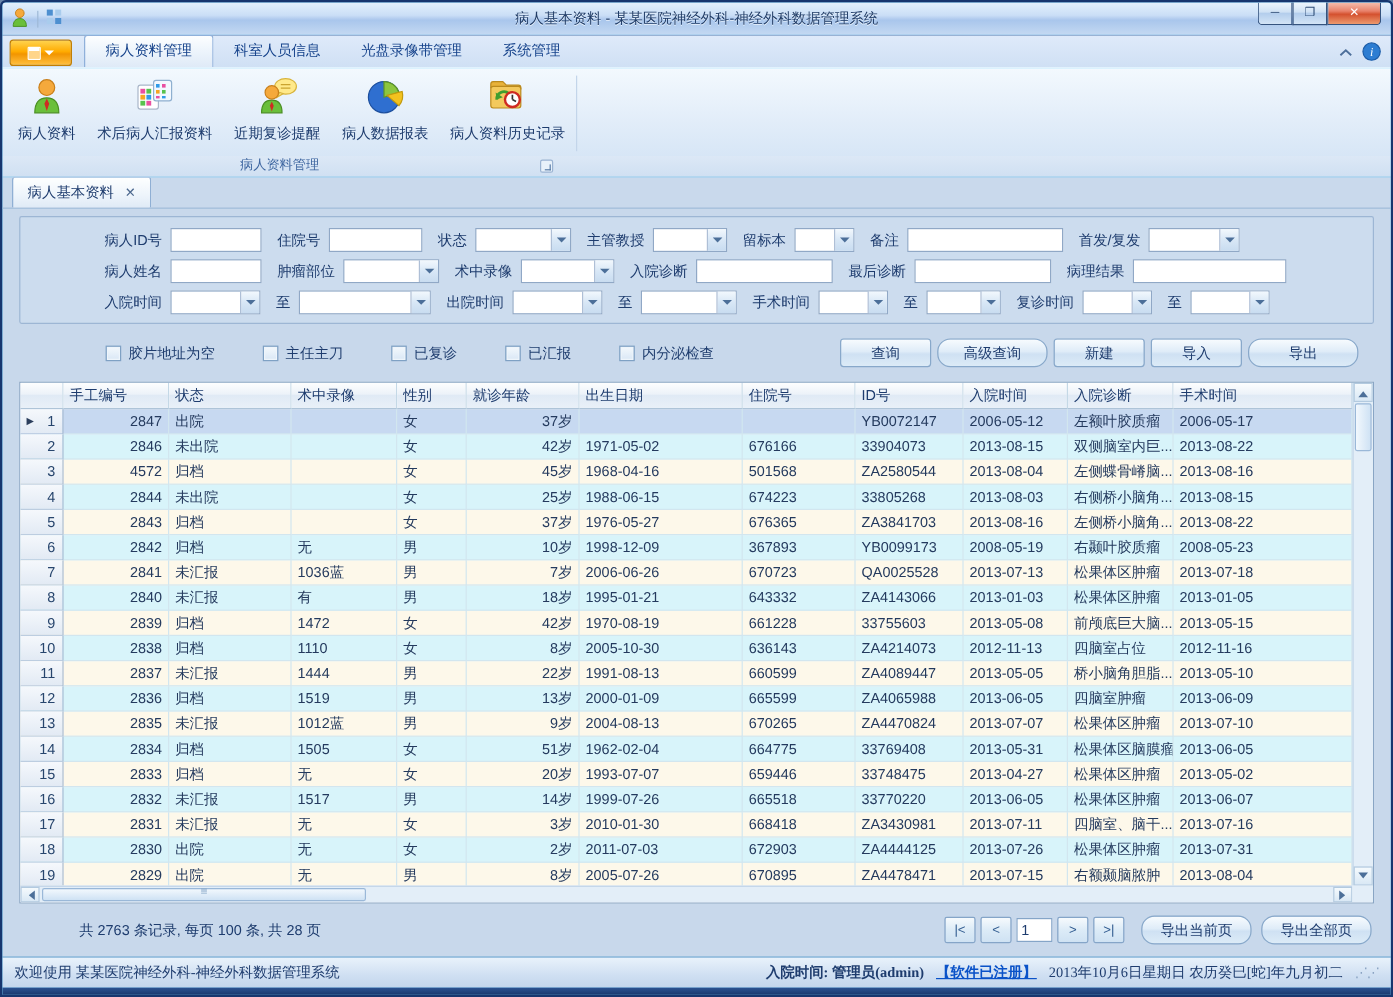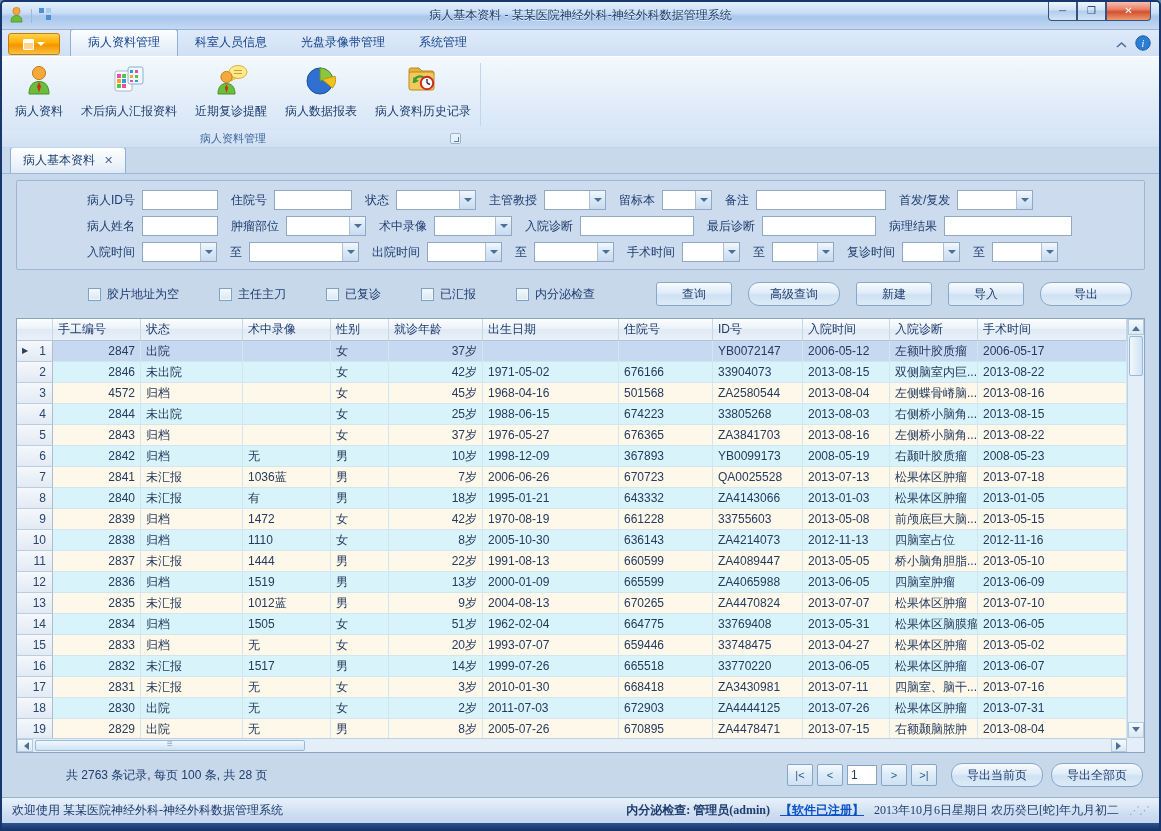--- a/index.html
+++ b/index.html
@@ -47,21 +47,21 @@
   .f-txt { height: 20px; border: 1px solid #90a8c6; background: #fff; margin-right: 13px; font: inherit; padding: 0 3px; color:#1e3c6e; }
   .combo { height: 20px; border: 1px solid #90a8c6; background: #fff; margin-right: 13px; display: flex; }
   .combo .cbx { flex: 1; }
   .combo .cbtn { width: 16px; border-left: 1px solid #aebfd6; background: linear-gradient(#f2f8fd, #d8e7f6 50%, #c8dcf0); display: flex; align-items: center; justify-content: center; }
   .combo .arr { width: 0; height: 0; border: 4px solid transparent; border-top: 4px solid #4c6f99; margin-top: 4px; }
   .w50{width:50px}.w58{width:58px}.w62{width:62px}.w66{width:66px}.w75{width:75px}.w76{width:76px}.w78{width:78px}.w80{width:80px}.w110{width:110px}.w114{width:114px}.w128{width:128px}.w130{width:130px}
 
   .options-row { flex: 0 0 34px; display: flex; align-items: center; padding: 0 13px 0 72px; margin-top: 7px; }
   .chk { display: flex; align-items: center; gap: 6px; margin-right: 40px; }
   .chk .box { width: 13px; height: 13px; border: 1px solid #7fa1c4; background: linear-gradient(#f4f9fd, #d9e7f5); box-shadow: inset 0 0 0 1px #eef5fb; }
-  .opt-buttons { margin-left: auto; display: flex; gap: 16px; }
+  .opt-buttons { margin-left: auto; display: flex; gap: 5px; }
   .btn { min-width: 76px; height: 24px; border: 1px solid #88a8ca; border-radius: 3px; background: linear-gradient(#f7fbfe, #dfecf8 45%, #cfe1f3 55%, #dcebf7); color: #1e3c6e; font: inherit; padding: 0 12px; }
   .btn.wide { min-width: 92px; border-radius: 11px; }
 
   
   .grid-panel { flex: 0 0 435px; margin-top: 7px; border: 1px solid #89a5c4; background: #fff; position: relative; overflow: hidden; }
   .grid-scroll { position: absolute; top: 0; left: 0; right: 17px; bottom: 14px; overflow: hidden; }
   .grid-row { display: flex; width: 100%; }
   .grid-head { height: 22px; }
   .grid-head > div { background: linear-gradient(#fdfefe, #ecf2f9 45%, #e0eaf5 50%, #e9f0f8); border-right: 1px solid #c4d8e6; border-bottom: 1px solid #aec4d8; padding: 0 5px; line-height: 21px; white-space: nowrap; overflow: hidden; color: #1e3c6e; }
   .gb .tr { height: 21px; }
@@ -756,20 +756,20 @@
       <div class="exp-btns">
         <button class="btn wide">导出当前页</button>
         <button class="btn wide">导出全部页</button>
       </div>
     </div>
   </div>
 
   <div class="statusbar">
     <span>欢迎使用 某某医院神经外科-神经外科数据管理系统</span>
     <div class="sb-right">
-      <span class="sb-user">内分泌检查: 管理员(admin)</span>
+      <span class="sb-user">入院时间: 管理员(admin)</span>
       <span class="sb-link">【软件已注册】</span>
       <span>2013年10月6日星期日 农历癸巳[蛇]年九月初二</span>
       <span class="grip">⋰⋰</span>
     </div>
   </div>
   <div class="bottom-edge"></div>
 </div>
 
 </body></html>

